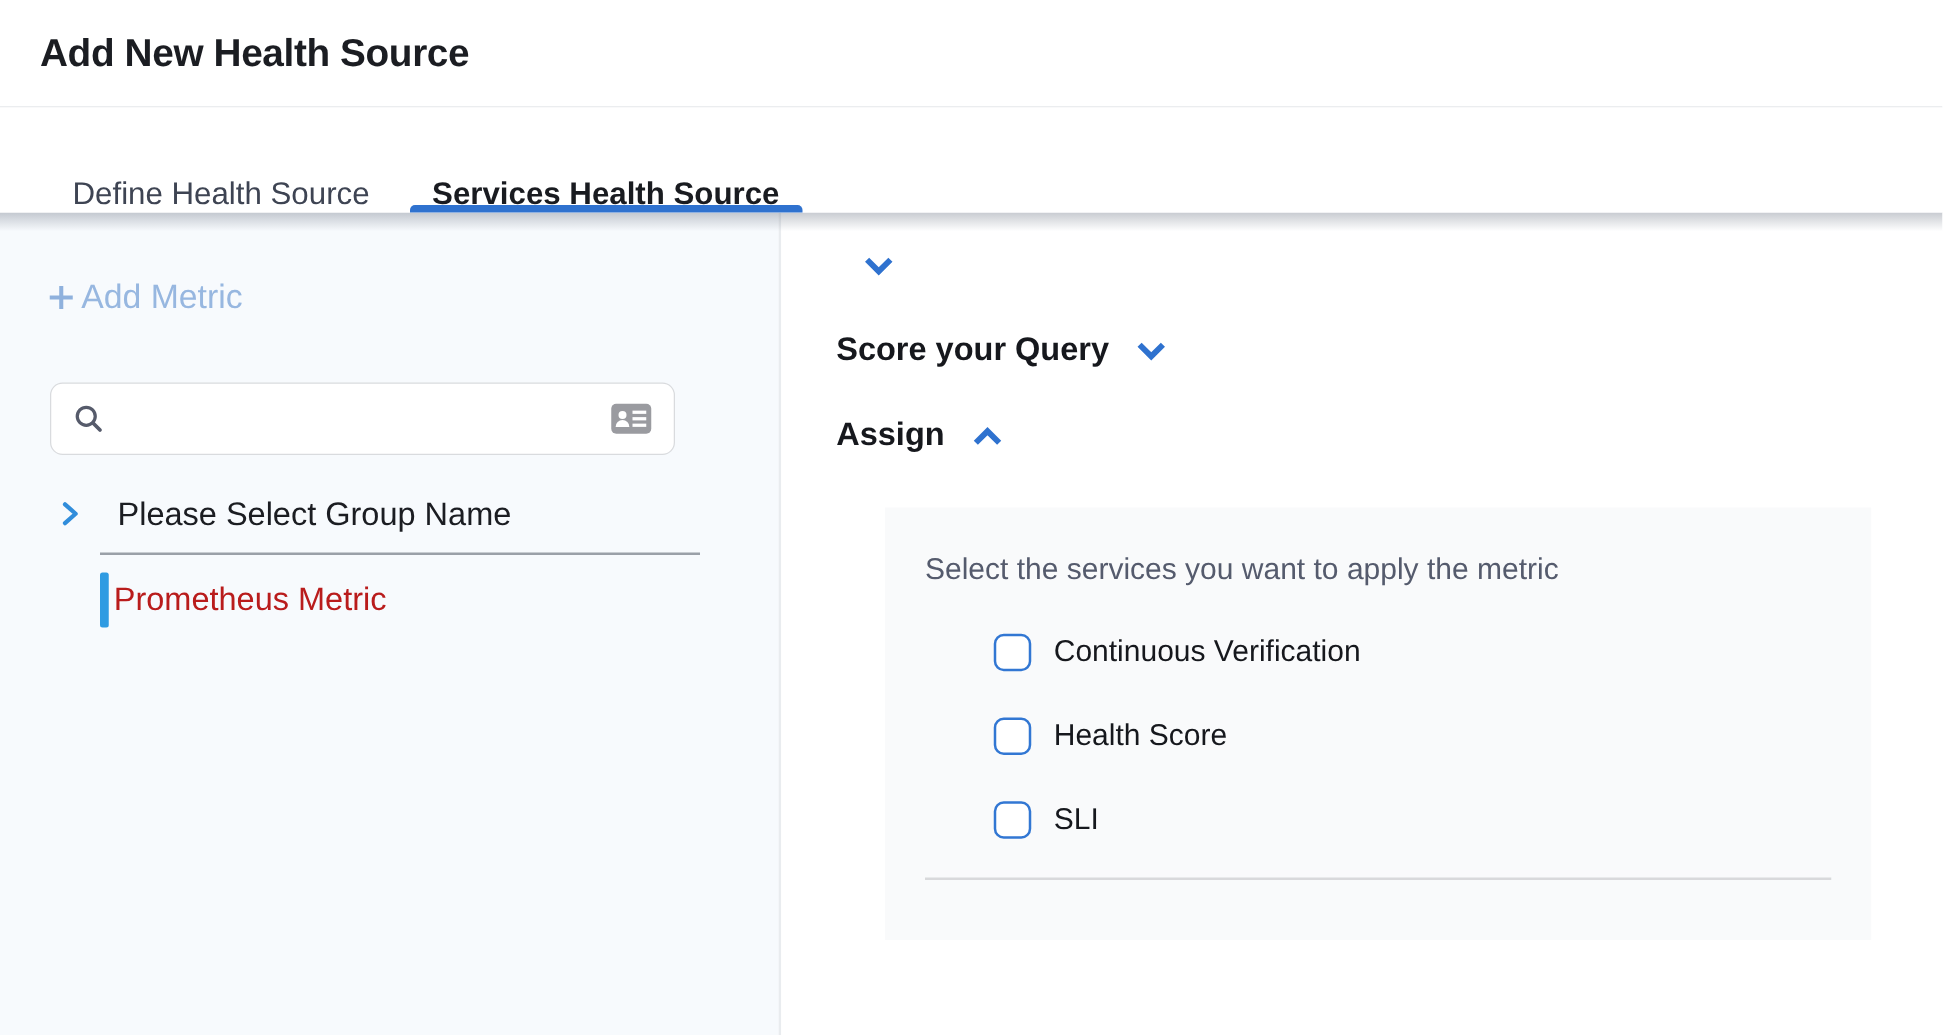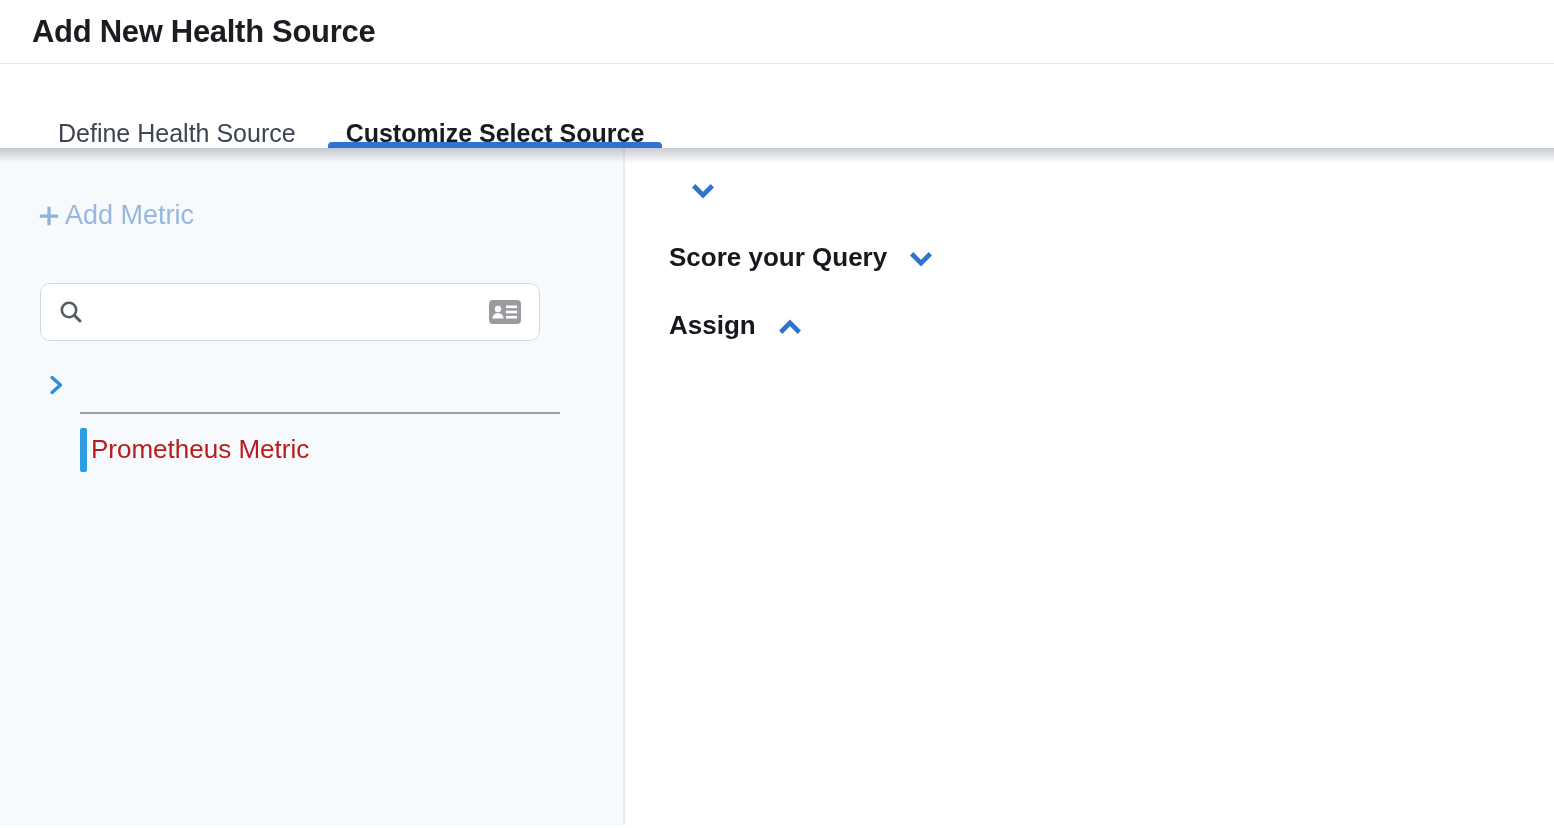--- a/index.html
+++ b/index.html
@@ -6,21 +6,21 @@
   html, body { width: 1554px; height: 828px; overflow: hidden; }
   body {
     font-family: "Liberation Sans", sans-serif;
     background: #ffffff;
     color: #1d1f24;
     position: relative;
   }
 
   
   .page-header {
-    height: 64px;
+    height: 86px;
     border-bottom: 1px solid #e5e7ea;
     display: flex;
     align-items: center;
     padding-left: 32px;
     background: #ffffff;
   }
   .page-title {
     font-size: 31px;
     font-weight: 700;
     color: #1b1d22;
@@ -235,21 +235,21 @@
 
 <div class="page-header">
   <div class="page-title">Add New Health Source</div>
 </div>
 
 <div class="tab-bar">
   <div class="tab inactive">
     <span>Define Health Source</span>
   </div>
   <div class="tab active">
-    <span>Customize Select Source</span>
+    <span>Services Health Source</span>
   </div>
 </div>
 
 <div class="content">
   <div class="tab-shadow"></div>
 
   <div class="sidebar">
 
     <div class="add-metric">
       <span class="icon-plus">
@@ -279,20 +279,21 @@
         </svg>
       </div>
     </div>
 
     <div class="group-row">
       <span class="icon-chevron-right">
         <svg viewBox="0 0 24 24" width="24" height="24">
           <polyline points="8,4.5 16.5,12 8,19.5" fill="none" stroke="#318ddb" stroke-width="3.4" stroke-linecap="round" stroke-linejoin="round"></polyline>
         </svg>
       </span>
+      <span class="group-label">Please Select Group Name</span>
     </div>
     <hr class="group-divider">
 
     <div class="metric-item">
       <div class="metric-selected-bar"></div>
       <span class="metric-label">Prometheus Metric</span>
     </div>
   </div>
 
   <div class="main">
@@ -316,15 +317,35 @@
 
     <div class="section-header">
       <span class="section-title">Assign</span>
       <span class="chev">
         <svg viewBox="0 0 24 24" width="28" height="28">
           <polyline points="4,16.5 12,8.5 20,16.5" fill="none" stroke="#2f72cf" stroke-width="4" stroke-linejoin="miter"></polyline>
         </svg>
       </span>
     </div>
 
+    <div class="assign-panel">
+      <div class="assign-prompt">Select the services you want to apply the metric</div>
+
+      <div class="option-row">
+        <div class="checkbox" role="checkbox" aria-checked="false"></div>
+        <span class="option-label">Continuous Verification</span>
+      </div>
+
+      <div class="option-row">
+        <div class="checkbox" role="checkbox" aria-checked="false"></div>
+        <span class="option-label">Health Score</span>
+      </div>
+
+      <div class="option-row">
+        <div class="checkbox" role="checkbox" aria-checked="false"></div>
+        <span class="option-label">SLI</span>
+      </div>
+
+      <hr class="assign-divider">
+    </div>
 
   </div>
 </div>
 
 </body></html>

